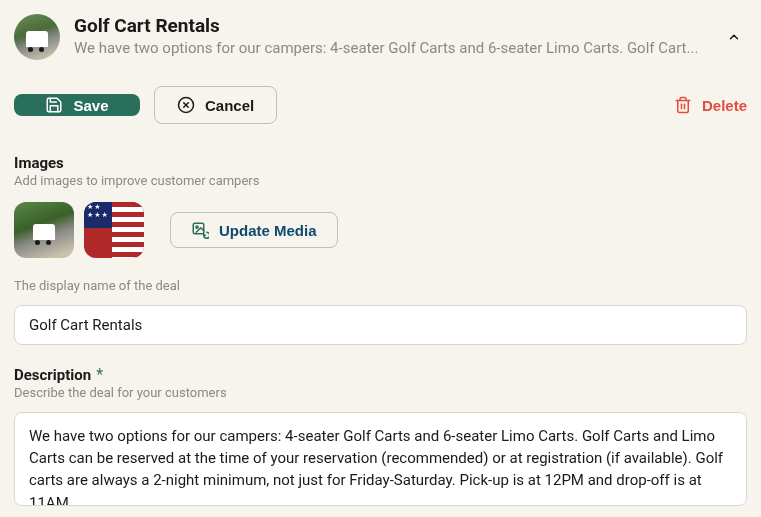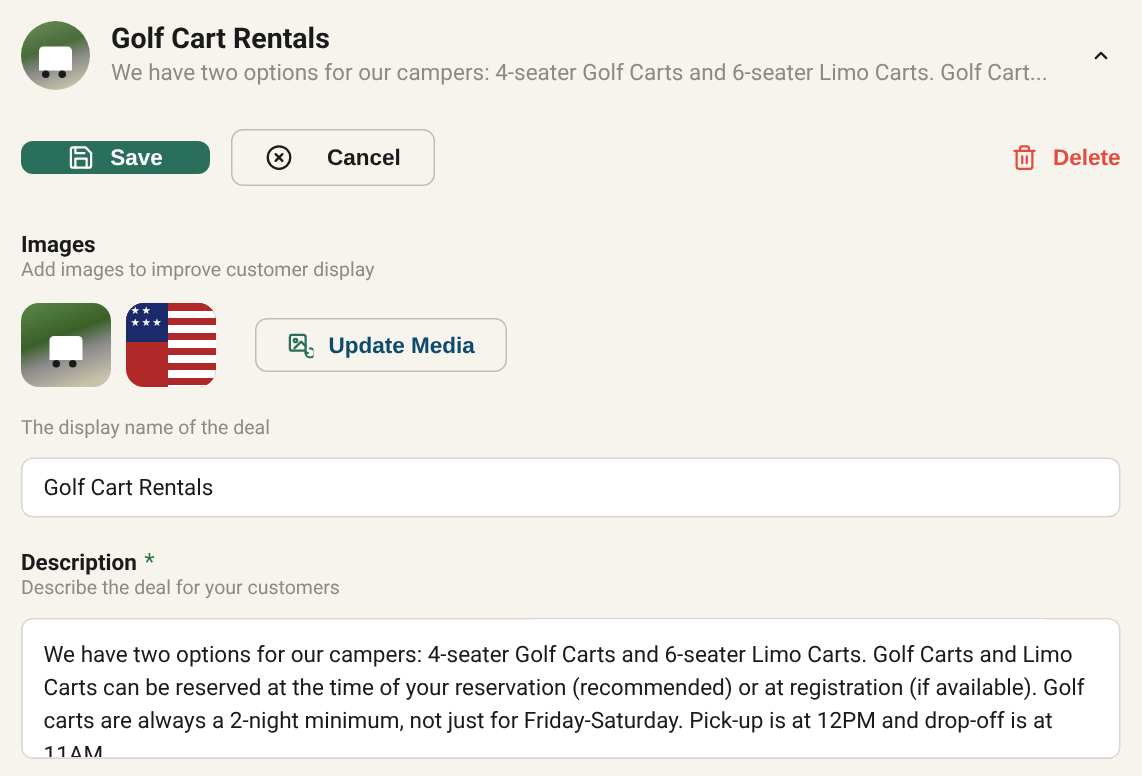--- a/index.html
+++ b/index.html
@@ -107,21 +107,21 @@
       background: transparent;
       color: #1a1a1a;
       border: 1.4px solid #bfbfb9;
       border-radius: 8px;
       padding: 9px 22px;
       font-size: 15px;
       font-weight: 600;
       cursor: pointer;
       display: inline-flex;
       align-items: center;
-      gap: 23px;
+      gap: 10px;
     }
     .btn-delete {
       margin-left: auto;
       background: transparent;
       border: none;
       color: #e54b3e;
       font-size: 15px;
       font-weight: 600;
       cursor: pointer;
       display: inline-flex;
@@ -274,21 +274,21 @@
         <path d="M19 6v14a2 2 0 0 1-2 2H7a2 2 0 0 1-2-2V6m3 0V4a2 2 0 0 1 2-2h4a2 2 0 0 1 2 2v2"></path>
         <line x1="10" y1="11" x2="10" y2="17"></line>
         <line x1="14" y1="11" x2="14" y2="17"></line>
       </svg>
     <span>Delete</span>
   </button>
 </div>
 
 <div class="section">
   <div class="section-label">Images</div>
-  <div class="section-hint">Add images to improve customer display</div>
+  <div class="section-hint">Add images to improve customer campers</div>
   <div class="images-row">
     <div class="thumb thumb-a">
       <div class="cart-mini"></div>
     </div>
     <div class="thumb thumb-b">
       <div class="stripes"></div>
     </div>
     <button class="btn-update-media">
       <svg width="18" height="18" viewBox="0 0 24 24" fill="none" stroke="#2a6f5c" stroke-width="2" stroke-linecap="round" stroke-linejoin="round">
           <rect x="3" y="3" width="14" height="14" rx="2" ry="2"></rect>

